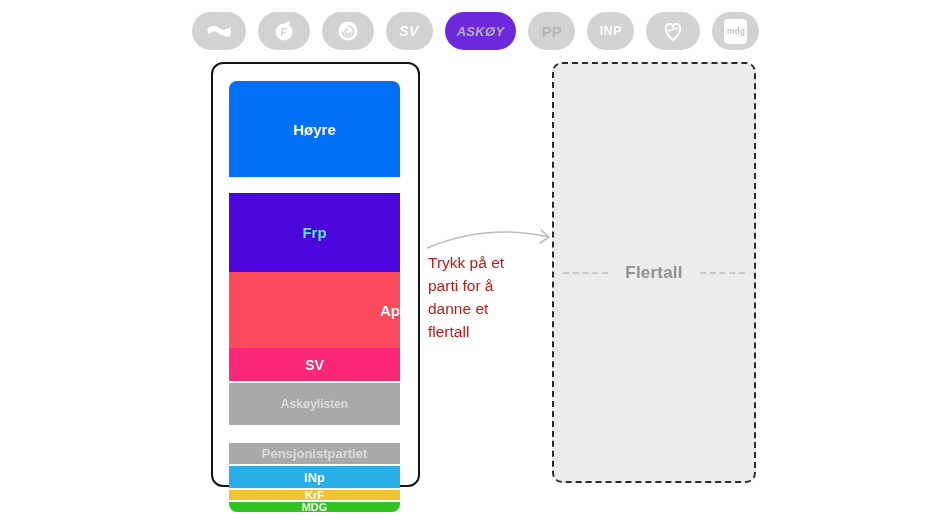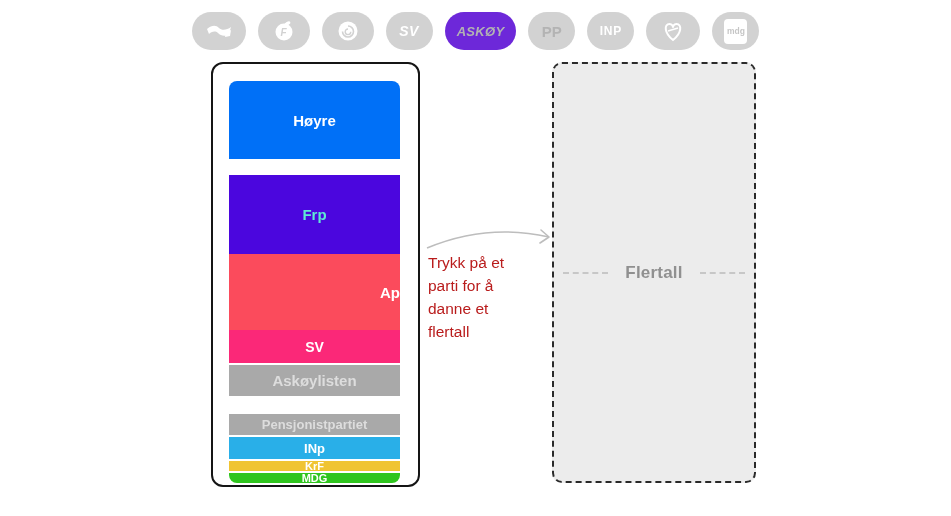--- a/index.html
+++ b/index.html
@@ -98,33 +98,33 @@
       <path d="M10 14 L20 11" stroke="#ffffff" stroke-width="1.4"></path>
       </svg>
     </button>
     <button class="pill" style="background: rgb(210, 210, 210);">
       <span class="mdg-badge">mdg</span>
     </button>
   </div>
 
 <div class="chamber">
   <div class="bar">
-      <div class="seat-block" style="height: 78px; margin-top: 0px; background: rgb(0, 112, 247); color: rgb(255, 255, 255); font-size: 15px;">
+      <div class="seat-block" style="height: 96px; margin-top: 0px; background: rgb(0, 112, 247); color: rgb(255, 255, 255); font-size: 15px;">
         <span>Høyre</span>
       </div>
       <div class="seat-block" style="height: 79px; margin-top: 16px; background: rgb(75, 6, 222); color: #5eead4; font-size: 15px;">
         <span>Frp</span>
       </div>
       <div class="seat-block" style="height: 76px; margin-top: 0px; background: rgb(251, 75, 92); color: rgb(255, 255, 255); font-size: 15px; justify-content: flex-end;">
         <span>Ap</span>
       </div>
       <div class="seat-block" style="height: 33px; margin-top: 0px; background: rgb(251, 40, 120); color: rgb(255, 255, 255); font-size: 14px;">
         <span>SV</span>
       </div>
-      <div class="seat-block" style="height: 31px; margin-top: 2px; background: rgb(169, 169, 169); color: rgb(221, 221, 221); font-size: 15px;">
+      <div class="seat-block" style="height: 42px; margin-top: 2px; background: rgb(169, 169, 169); color: rgb(221, 221, 221); font-size: 12px;">
         <span>Askøylisten</span>
       </div>
       <div class="seat-block" style="height: 21px; margin-top: 18px; background: rgb(169, 169, 169); color: rgb(221, 221, 221); font-size: 13px;">
         <span>Pensjonistpartiet</span>
       </div>
       <div class="seat-block" style="height: 22px; margin-top: 2px; background: rgb(41, 175, 232); color: rgb(255, 255, 255); font-size: 13px;">
         <span>INp</span>
       </div>
       <div class="seat-block" style="height: 10px; margin-top: 2px; background: rgb(240, 196, 50); color: rgb(255, 255, 255); font-size: 11px;">
         <span>KrF</span>

